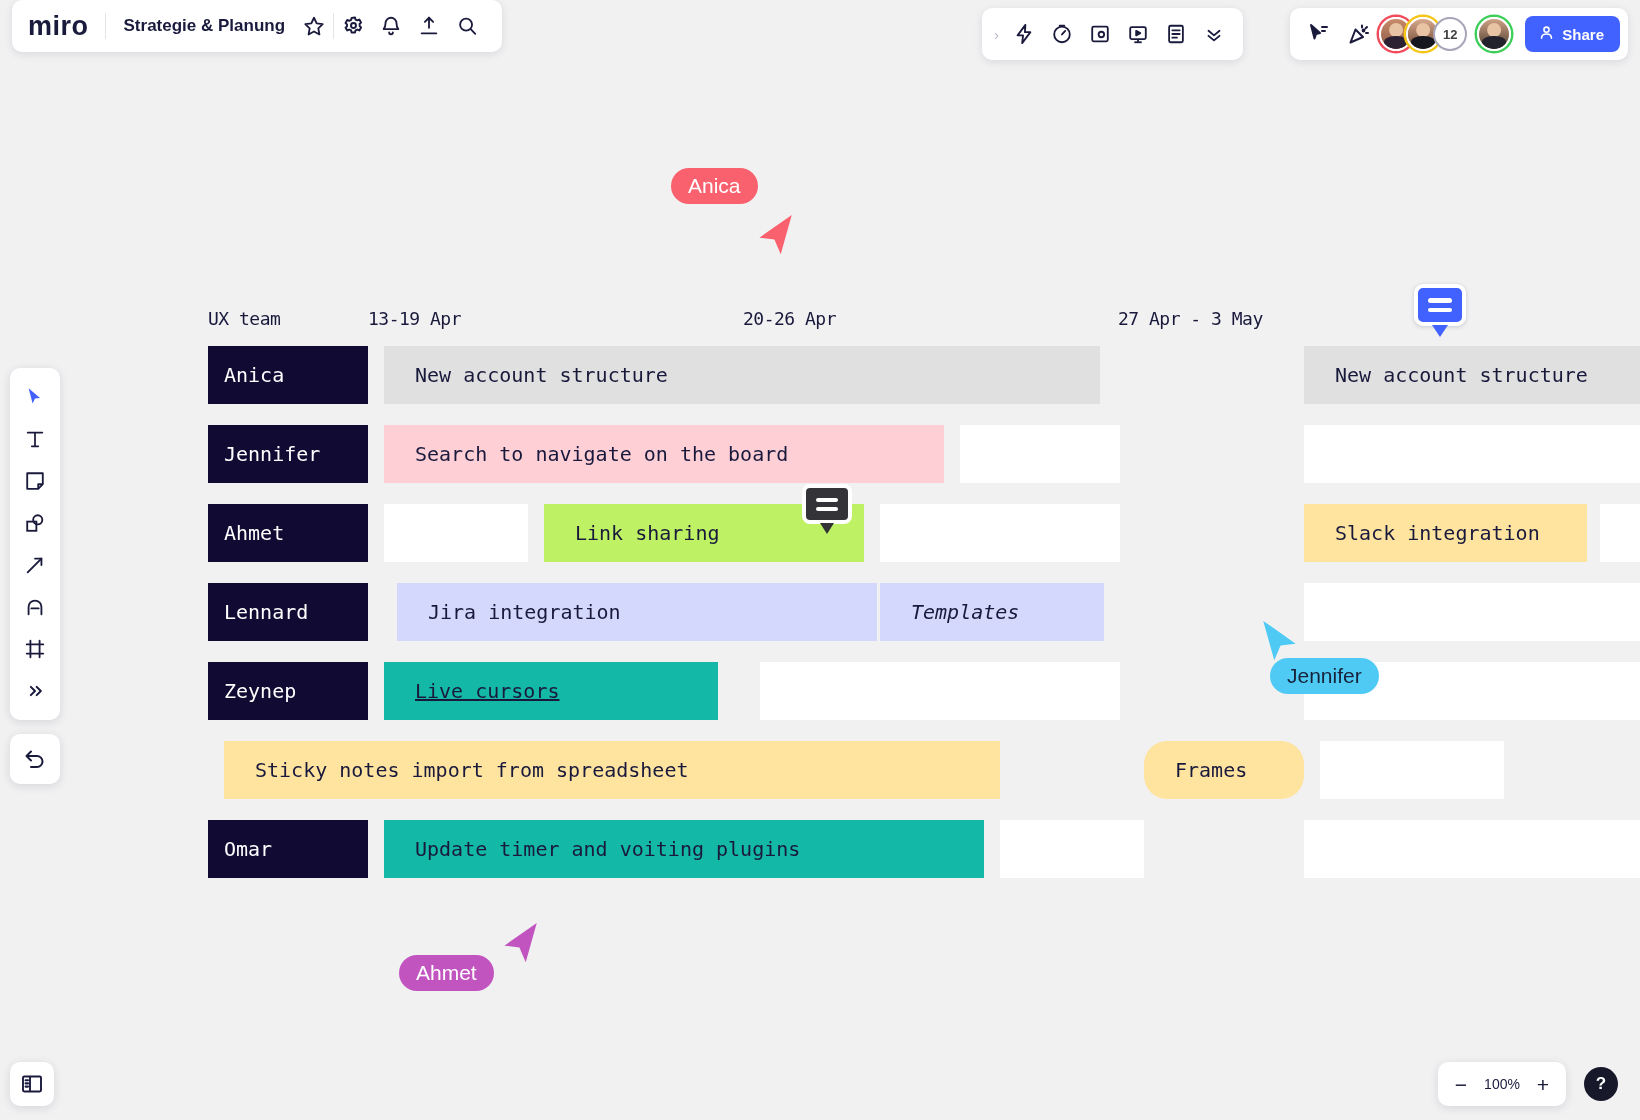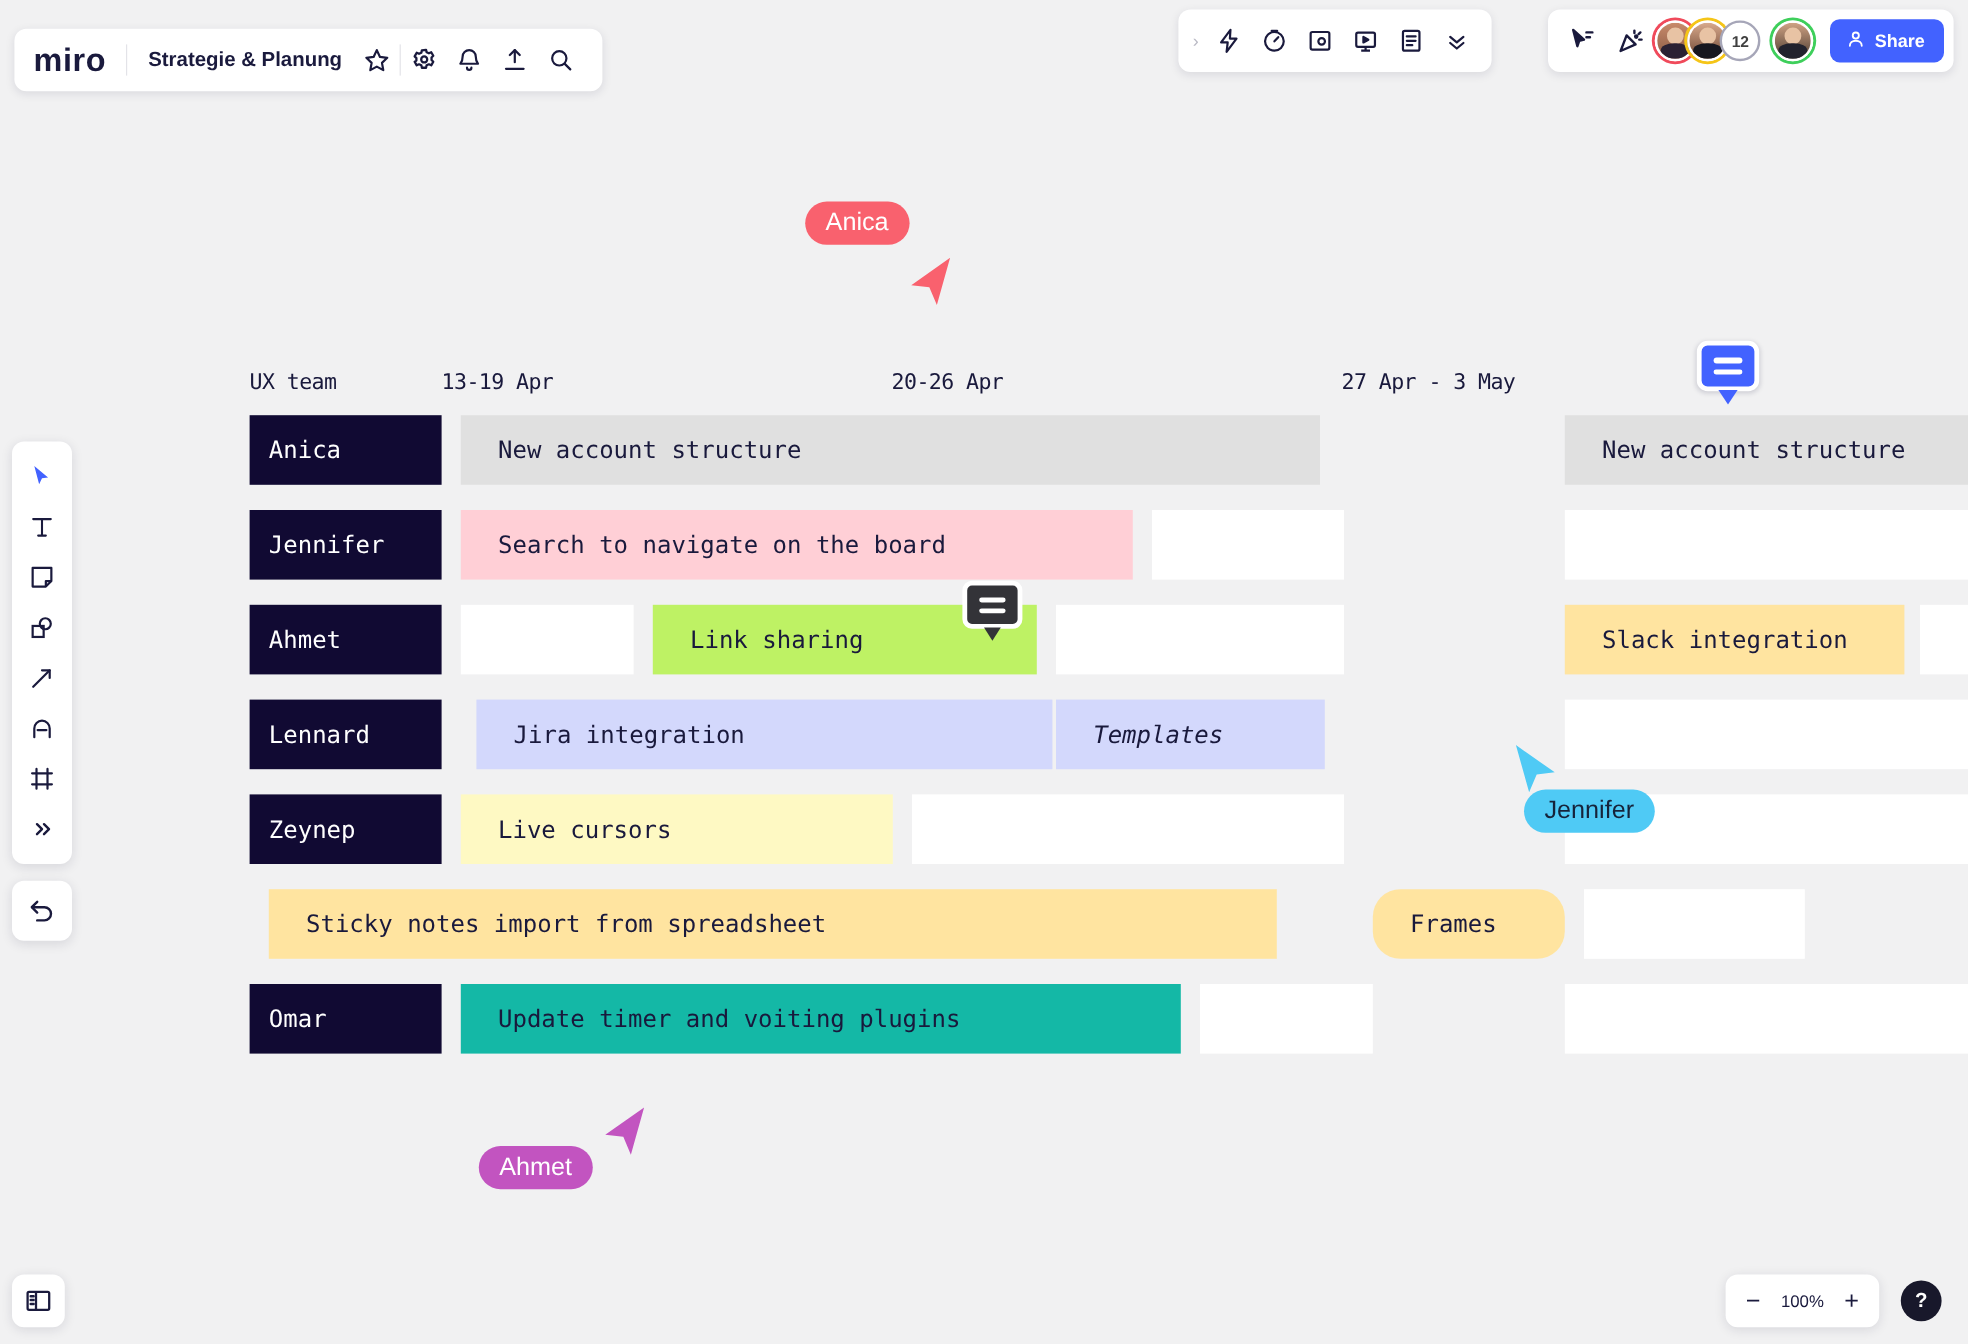--- a/index.html
+++ b/index.html
@@ -6,21 +6,21 @@
   html, body {
     width: 1640px; height: 1120px;
     background: #f1f1f2;
     font-family: "Liberation Sans", sans-serif;
     overflow: hidden;
   }
   #stage { position: relative; width: 1640px; height: 1120px; }
 
   
   .hdr-left {
-    position: absolute; left: 12px; top: 24px;
+    position: absolute; left: 12px; top: 0;
     height: 52px; background: #fff; border-radius: 10px;
     display: flex; align-items: center; padding: 0 16px;
     box-shadow: 0 2px 8px rgba(24,24,60,.10);
   }
   .miro-logo { font-size: 27px; font-weight: 700; color: #1a1a3d;
      letter-spacing: .5px; line-height: 1; padding-right: 16px; }
   .vdiv { width: 1px; height: 26px; background: #e3e3e8; }
   .board-title { font-size: 17px; font-weight: 700; color: #1a1a3d;
      padding: 0 10px 0 18px; white-space: nowrap; }
   .icbtn { width: 38px; height: 38px; display: flex; align-items: center;
@@ -400,28 +400,28 @@
           <div class="name-cell">Lennard</div>
           <div class="track">
             <div class="task" style="left: 13px; width: 480px; background: rgb(211, 216, 252);">Jira integration</div>
             <div class="task" style="left: 496px; width: 224px; background: rgb(211, 216, 252); font-style: italic;">Templates</div>
             <div class="task" style="left: 920px; width: 360px; background: rgb(255, 255, 255);"></div>
           </div>
         </div>
         <div class="grid-row">
           <div class="name-cell">Zeynep</div>
           <div class="track">
-            <div class="task" style="left: 0px; width: 360px; background: #fef9c3;">Live cursors</div>
+            <div class="task" style="left: 0px; width: 334px; background: #14b8a6; text-decoration: underline;">Live cursors</div>
             <div class="task" style="left: 376px; width: 360px; background: rgb(255, 255, 255);"></div>
             <div class="task" style="left: 920px; width: 360px; background: rgb(255, 255, 255);"></div>
           </div>
         </div>
         <div class="grid-row">
           <div class="track">
-            <div class="task" style="left: 0px; width: 840px; background: rgb(255, 228, 160);">Sticky notes import from spreadsheet</div>
+            <div class="task" style="left: 0px; width: 776px; background: rgb(255, 228, 160);">Sticky notes import from spreadsheet</div>
             <div class="task" style="left: 920px; width: 160px; background: rgb(255, 228, 160); border-radius: 23px;">Frames</div>
             <div class="task" style="left: 1096px; width: 184px; background: rgb(255, 255, 255);"></div>
           </div>
         </div>
         <div class="grid-row">
           <div class="name-cell">Omar</div>
           <div class="track">
             <div class="task" style="left: 0px; width: 600px; background: #14b8a6;">Update timer and voiting plugins</div>
             <div class="task" style="left: 616px; width: 144px; background: rgb(255, 255, 255);"></div>
             <div class="task" style="left: 920px; width: 360px; background: rgb(255, 255, 255);"></div>

